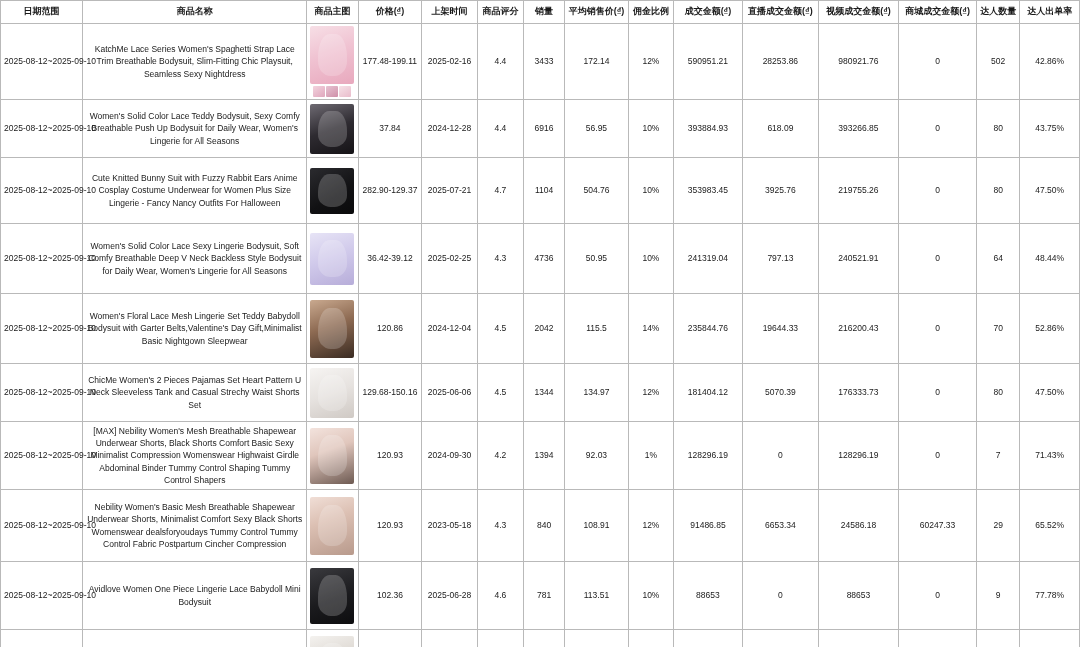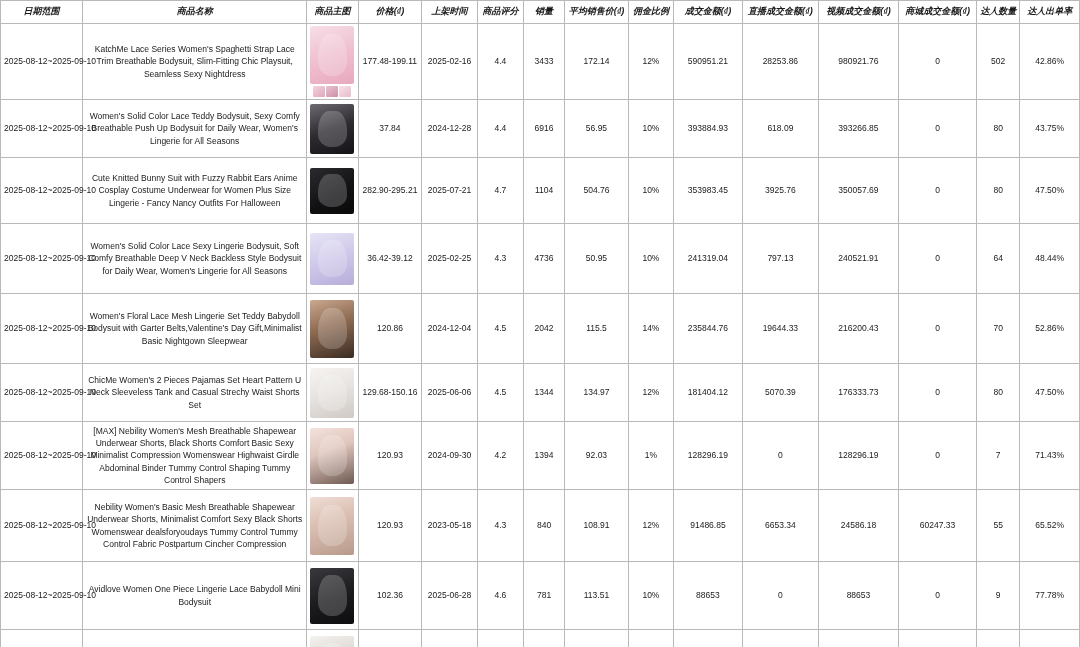--- a/index.html
+++ b/index.html
@@ -27,21 +27,20 @@
     padding: 2px 3px;
     word-wrap: break-word;
     overflow-wrap: break-word;
   }
   table.data-table thead th {
     font-weight: bold;
     font-size: 9px;
     height: 18px;
     background: #ffffff;
     padding: 2px 2px;
-    font-style: italic;
   }
   td.date-cell {
     font-size: 8px;
     white-space: nowrap;
   }
   td.name-cell {
     text-align: center;
     padding: 4px 6px;
     font-size: 8.5px;
     line-height: 1.55;
@@ -196,29 +195,29 @@
     </tr>
 
     <tr style="height:66px">
       <td class="date-cell">2025-08-12~2025-09-10</td>
       <td class="name-cell">Cute Knitted Bunny Suit with Fuzzy Rabbit Ears Anime Cosplay Costume Underwear for Women Plus Size Lingerie - Fancy Nancy Outfits For Halloween</td>
       <td class="img-cell">
         <div class="thumb-wrap">
             <span class="thumb t2"></span>
           </div>
       </td>
-      <td class="num">282.90-295.21</td>
+      <td class="num">282.90-129.37</td>
       <td class="num">2025-07-21</td>
       <td class="num">4.7</td>
       <td class="num">1104</td>
       <td class="num">504.76</td>
       <td class="num">10%</td>
       <td class="num">353983.45</td>
       <td class="num">3925.76</td>
-      <td class="num">350057.69</td>
+      <td class="num">219755.26</td>
       <td class="num">0</td>
       <td class="num">80</td>
       <td class="num">47.50%</td>
     </tr>
 
     <tr style="height:70px">
       <td class="date-cell">2025-08-12~2025-09-10</td>
       <td class="name-cell">Women's Solid Color Lace Sexy Lingerie Bodysuit, Soft Comfy Breathable Deep V Neck Backless Style Bodysuit for Daily Wear, Women's Lingerie for All Seasons</td>
       <td class="img-cell">
         <div class="thumb-wrap">
@@ -316,21 +315,21 @@
       <td class="num">120.93</td>
       <td class="num">2023-05-18</td>
       <td class="num">4.3</td>
       <td class="num">840</td>
       <td class="num">108.91</td>
       <td class="num">12%</td>
       <td class="num">91486.85</td>
       <td class="num">6653.34</td>
       <td class="num">24586.18</td>
       <td class="num">60247.33</td>
-      <td class="num">55</td>
+      <td class="num">29</td>
       <td class="num">65.52%</td>
     </tr>
 
     <tr style="height:68px">
       <td class="date-cell">2025-08-12~2025-09-10</td>
       <td class="name-cell">Avidlove Women One Piece Lingerie Lace Babydoll Mini Bodysuit</td>
       <td class="img-cell">
         <div class="thumb-wrap">
             <span class="thumb t8"></span>
           </div>

